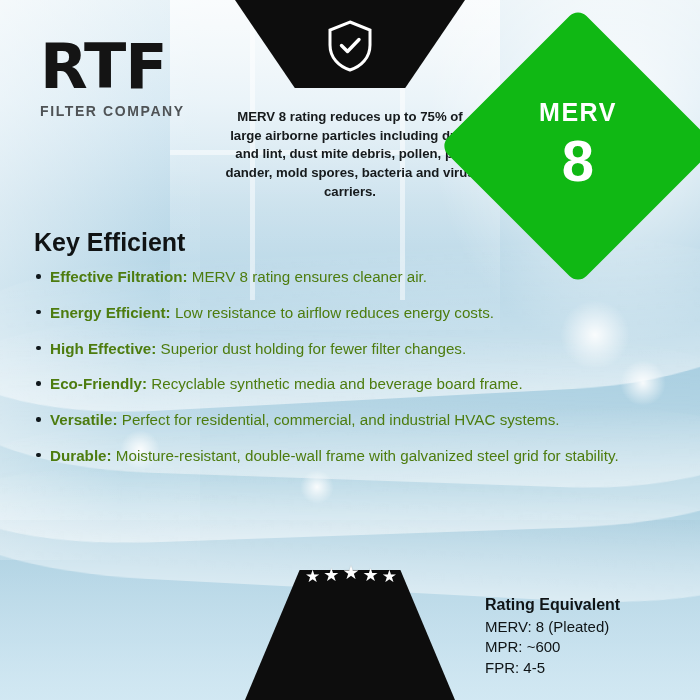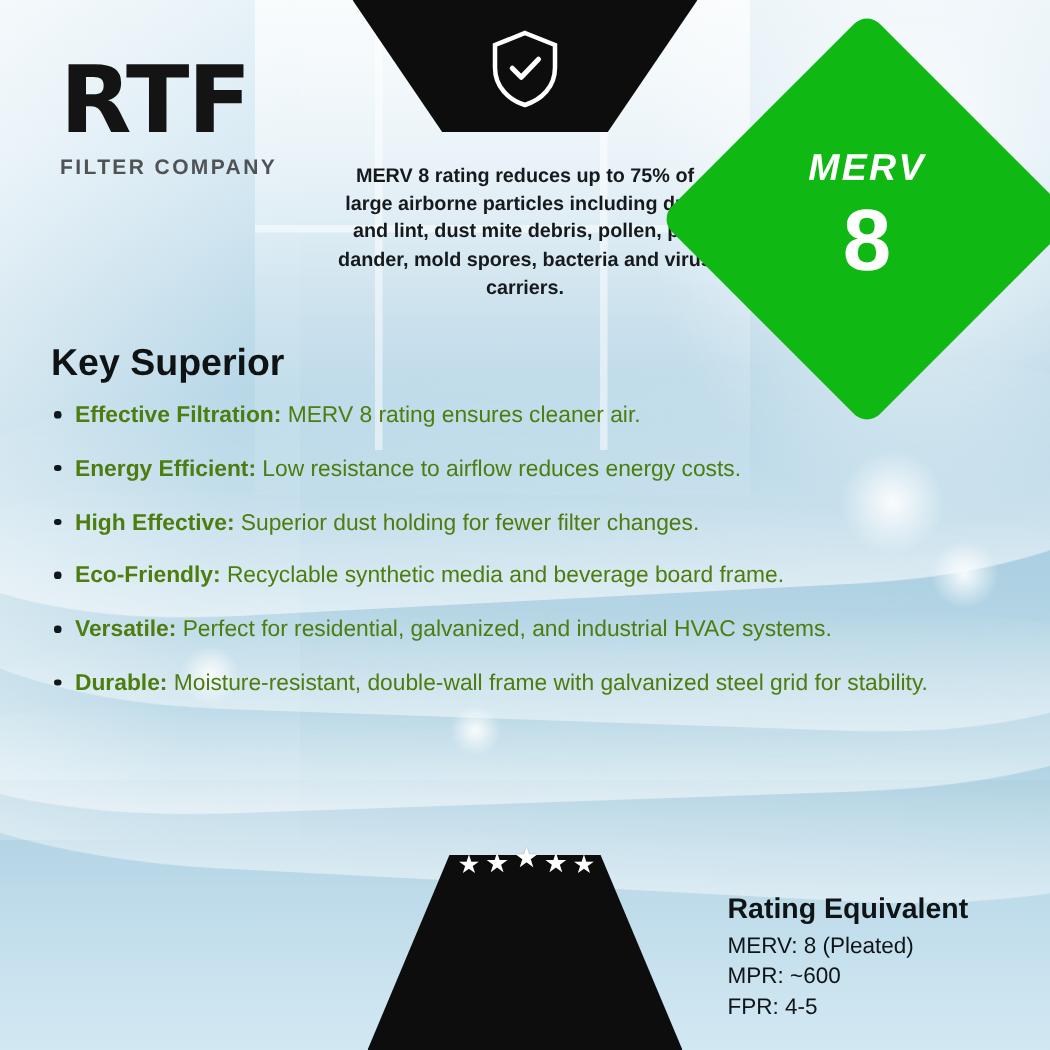--- a/index.html
+++ b/index.html
@@ -153,21 +153,20 @@
     align-items: center;
     justify-content: center;
     color: #ffffff;
   }
   .merv-label {
     font-family: "Liberation Sans", sans-serif;
     font-weight: 700;
     font-size: 25px;
     letter-spacing: 1.5px;
     line-height: 1;
-    font-style: italic;
   }
   .merv-value {
     font-family: "Liberation Sans", sans-serif;
     font-weight: 700;
     font-size: 58px;
     line-height: 1.05;
     margin-top: 6px;
   }
 
   
@@ -227,21 +226,21 @@
   
   .rating {
     position: absolute;
     left: 485px; top: 596px;
     width: 206px;
     color: #0f1416;
   }
   .rating-title {
     font-family: "Liberation Sans", sans-serif;
     font-weight: 700;
-    font-size: 19px;
+    font-size: 16px;
     margin-bottom: 3px;
   }
   .rating-line {
     font-family: "Liberation Sans", sans-serif;
     font-size: 15px;
     line-height: 1.36;
   }
 </style>
 </head>
 <body>
@@ -281,36 +280,36 @@
   </div>
 
   <div class="descriptor">MERV 8 rating reduces up to 75% of large airborne particles including dust and lint, dust mite debris, pollen, pet dander, mold spores, bacteria and virus carriers.</div>
 
   <div class="merv-diamond"></div>
   <div class="merv-inner">
     <div class="merv-label">MERV</div>
     <div class="merv-value">8</div>
   </div>
 
-  <div class="benefits-title">Key Superior</div>
+  <div class="benefits-title">Key Efficient</div>
   <ul class="benefits-list">
     <li class="benefit">
       <b>Effective Filtration:</b><span> MERV 8 rating ensures cleaner air.</span>
     </li>
     <li class="benefit">
       <b>Energy Efficient:</b><span> Low resistance to airflow reduces energy costs.</span>
     </li>
     <li class="benefit">
       <b>High Effective:</b><span> Superior dust holding for fewer filter changes.</span>
     </li>
     <li class="benefit">
       <b>Eco-Friendly:</b><span> Recyclable synthetic media and beverage board frame.</span>
     </li>
     <li class="benefit">
-      <b>Versatile:</b><span> Perfect for residential, galvanized, and industrial HVAC systems.</span>
+      <b>Versatile:</b><span> Perfect for residential, commercial, and industrial HVAC systems.</span>
     </li>
     <li class="benefit">
       <b>Durable:</b><span> Moisture-resistant, double-wall frame with galvanized steel grid for stability.</span>
     </li>
   </ul>
 
   <div class="stars">
     <span>★</span>
     <span class="star-near">★</span>
     <span class="star-mid">★</span>

